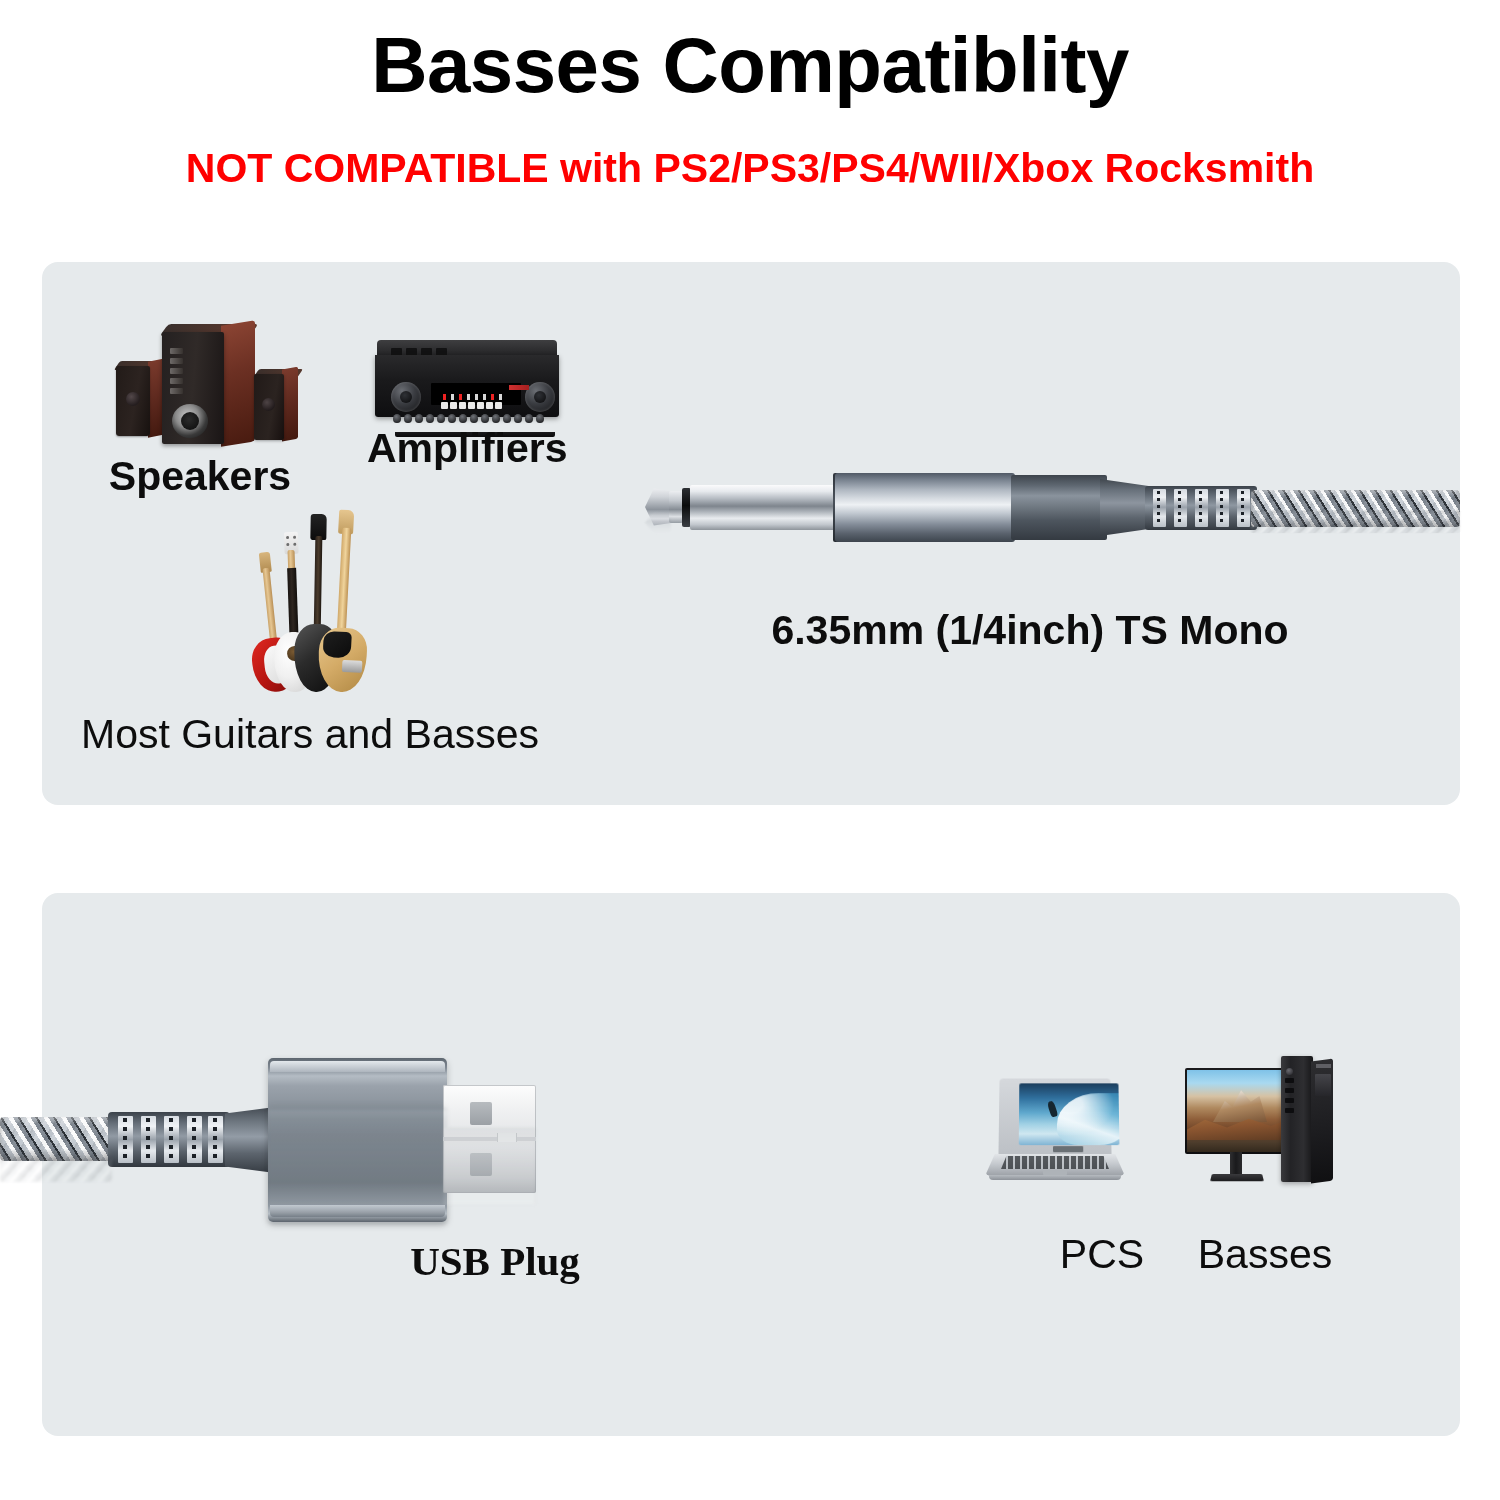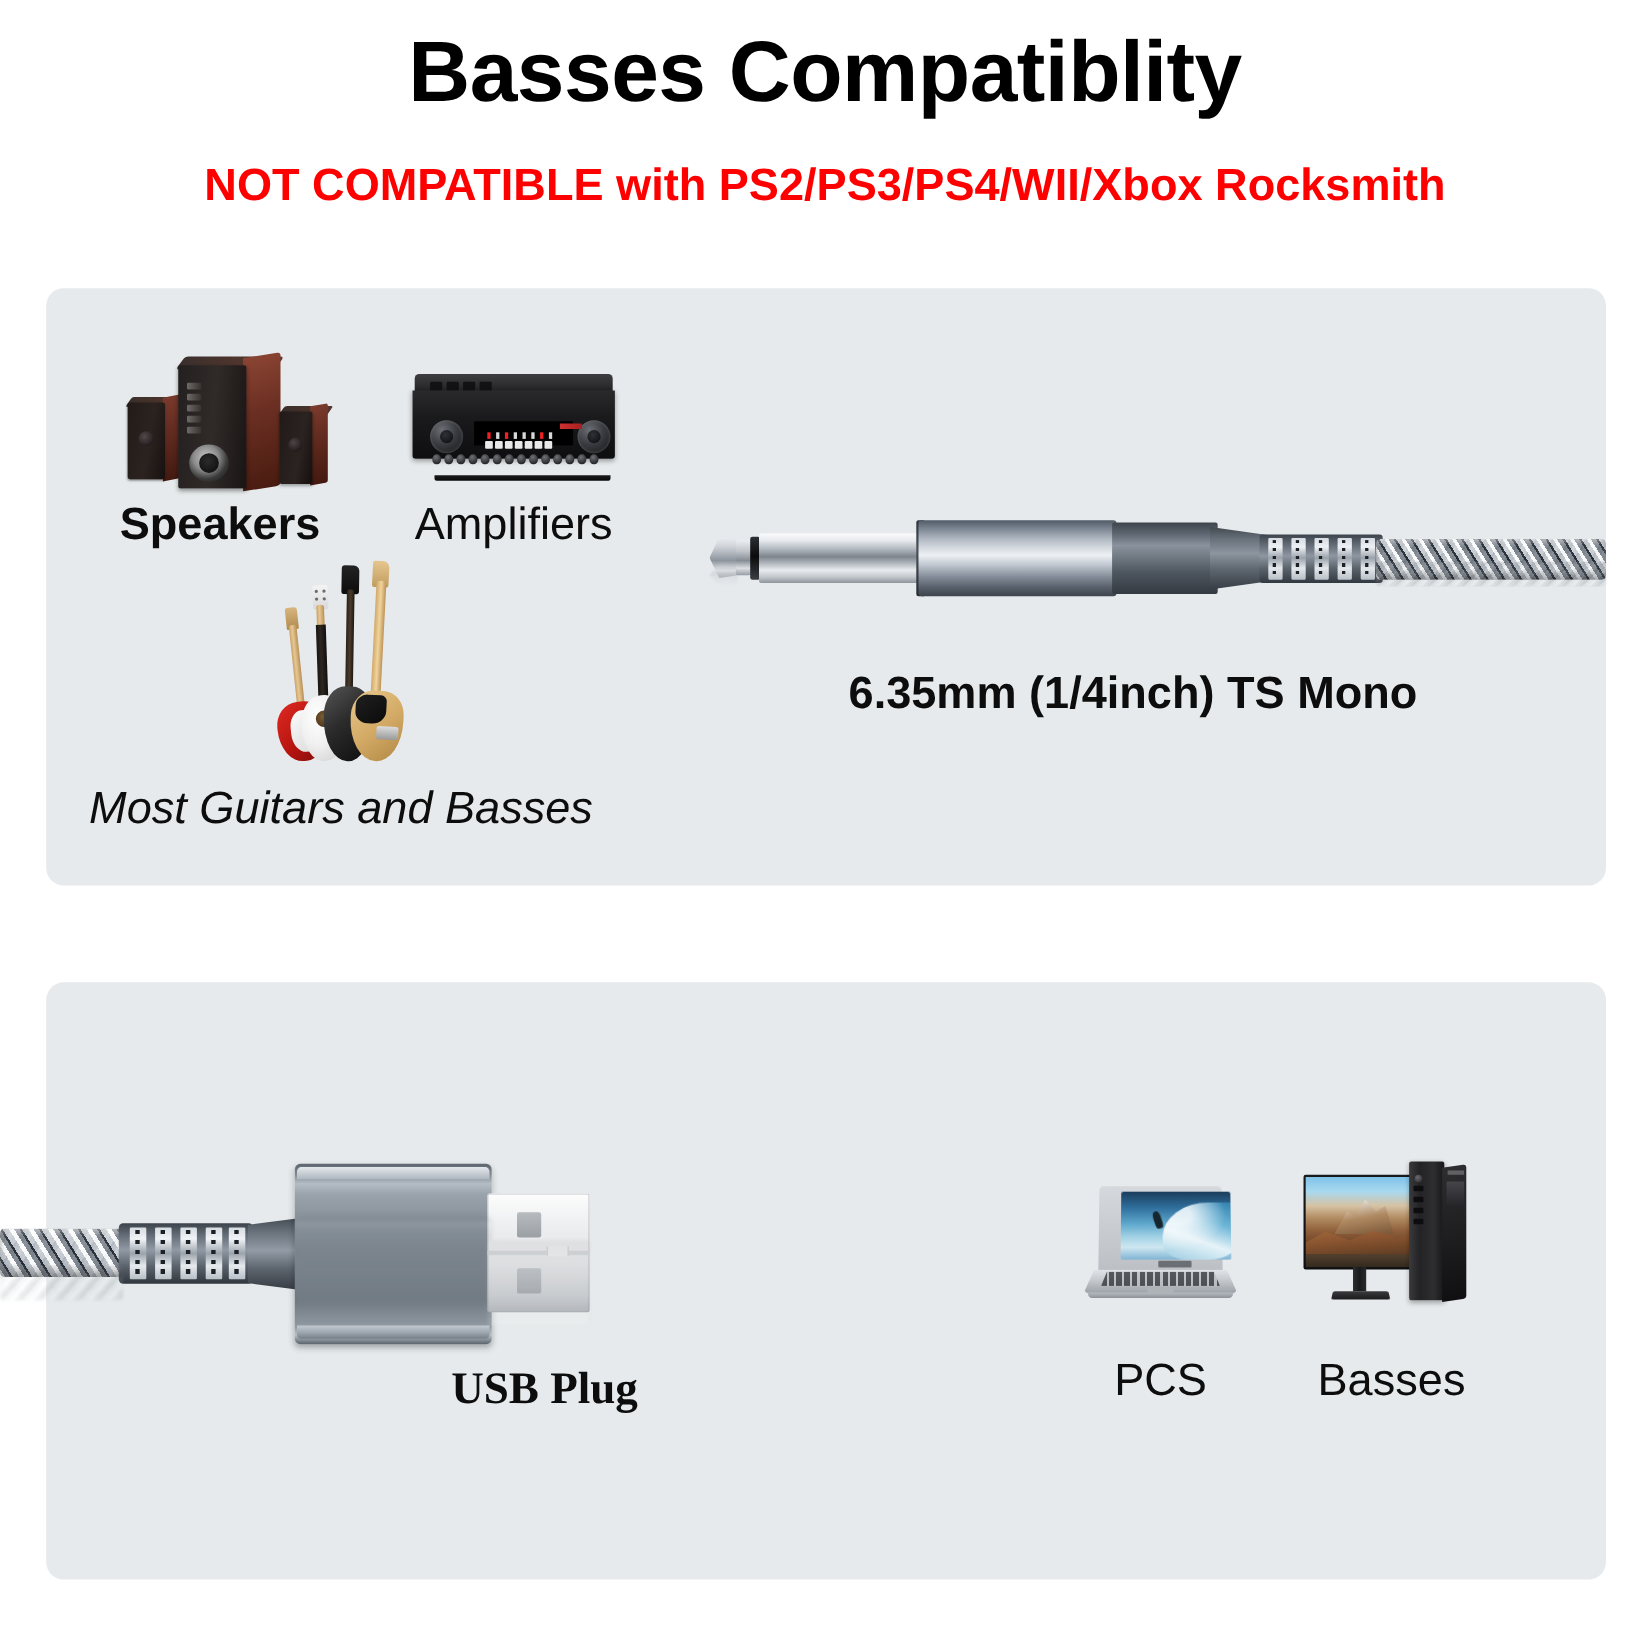--- a/index.html
+++ b/index.html
@@ -200,21 +200,21 @@
   #amp-smallknobs i {
     display: inline-block; width: 8px; height: 9px; margin-right: 3px;
     border-radius: 50% 50% 45% 45%;
     background: radial-gradient(circle at 40% 30%, #6e7177 0%, #2a2b2e 70%);
   }
   #amp-feet {
     position: absolute; left: 20px; top: 77px; width: 160px; height: 5px;
     background: linear-gradient(180deg,#1a1a1c,#0a0a0b);
     border-radius: 0 0 2px 2px;
   }
-  #amplifiers-label { left: 367px; top: 456px; width: 200px; font-size: 41px; }
+  #amplifiers-label { left: 367px; top: 428px; width: 200px; font-size: 41px; font-weight: bold; }
 
   
   #guitars-icon { position: absolute; left: 243px; top: 528px; width: 130px; height: 166px; }
   .gtr { position: absolute; }
   .gtr .neck {
     position: absolute; width: 7px;
     background: linear-gradient(90deg,#c9a268 0%,#e6c793 40%,#b98f55 100%);
     border-radius: 2px 2px 0 0;
   }
   .gtr .head {
@@ -286,21 +286,21 @@
   }
   #gtr4 .pg {
     position: absolute; left: 4px; top: 104px; width: 28px; height: 26px;
     background: linear-gradient(140deg,#1f1f1f,#0b0b0b);
     border-radius: 38% 20% 45% 40%;
   }
   #gtr4 .bridge {
     position: absolute; left: 24px; top: 132px; width: 20px; height: 12px;
     background: linear-gradient(180deg,#dcdcdc,#9a9a9a); border-radius: 2px;
   }
-  #guitars-label { left: 60px; top: 714px; width: 500px; font-size: 41px; font-style: italic; }
+  #guitars-label { left: 60px; top: 714px; width: 500px; font-size: 41px; }
 
   
   #ts-assembly { position: absolute; left: 645px; top: 455px; width: 815px; height: 125px; }
   
   #ts-tip {
     position: absolute; left: 0px; top: 31px; width: 26px; height: 42px;
     background: linear-gradient(180deg,#f4f5f7 0%,#cfd3d8 26%,#8d949c 56%,#e3e6ea 78%,#9aa0a8 100%);
     clip-path: polygon(0% 50%, 34% 6%, 100% 12%, 100% 88%, 34% 94%);
   }
   #ts-tip-neck {
@@ -528,21 +528,21 @@
   }
   #lt-trackpad {
     position: absolute; left: 58px; top: 92px; width: 24px; height: 5px;
     background: #aeb3b8; border-radius: 1px;
   }
   #lt-foot {
     position: absolute; left: 4px; top: 97px; width: 132px; height: 5px;
     background: linear-gradient(180deg,#b6bbc0,#8d9299);
     border-radius: 0 0 4px 4px;
   }
-  #pcs-label { left: 975px; top: 1234px; width: 160px; font-size: 41px; }
+  #pcs-label { left: 1022px; top: 1234px; width: 160px; font-size: 41px; }
 
   
   #desktop-icon { position: absolute; left: 1185px; top: 1056px; width: 152px; height: 134px; }
   #mon-panel {
     position: absolute; left: 0px; top: 12px; width: 104px; height: 86px;
     background: linear-gradient(180deg,#1a1a1c,#0e0e10);
     border-radius: 2px;
     padding: 2px;
     box-sizing: border-box;
   }

